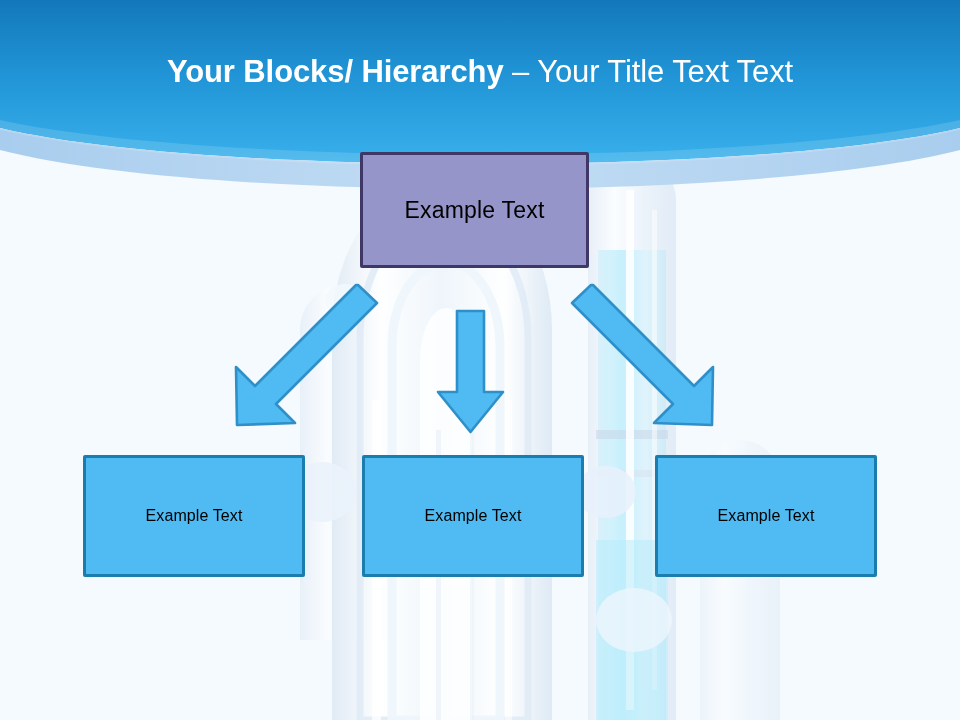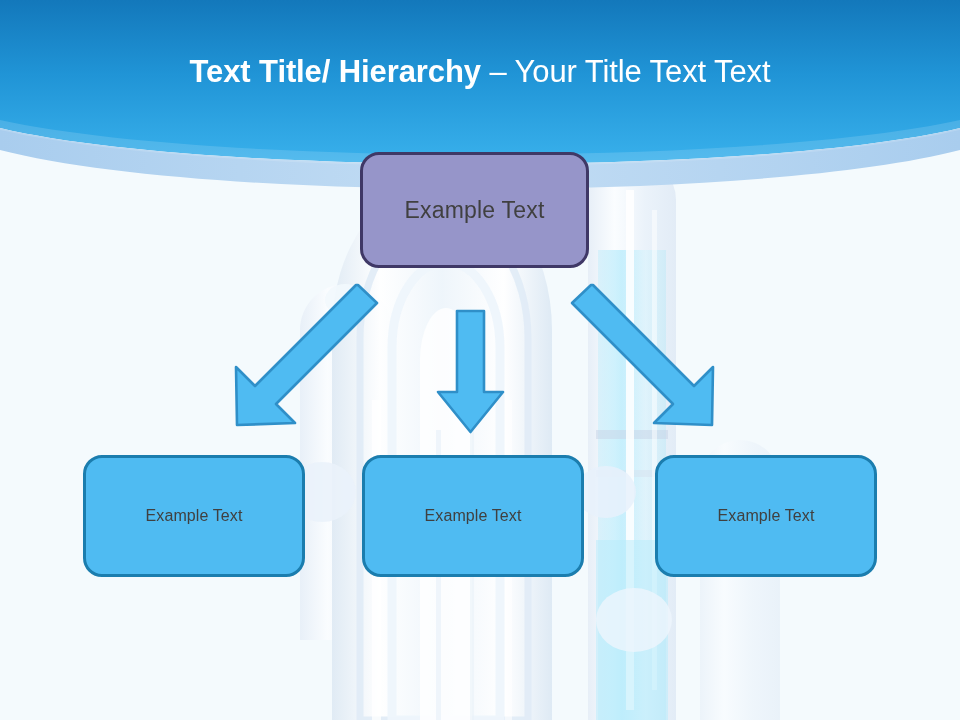--- a/index.html
+++ b/index.html
@@ -56,22 +56,22 @@
 
   
   .node {
     position: absolute;
     z-index: 5;
     box-sizing: border-box;
     display: flex;
     align-items: center;
     justify-content: center;
     text-align: center;
-    color: #404040;
-    border-radius: 19px;
+    color: #000000;
+    border-radius: 2px;
     overflow: hidden;
   }
   .node-top {
     left: 360px;
     top: 152px;
     width: 229px;
     height: 116px;
     background: #9695c9;
     border: 3px solid #3f3866;
     font-size: 23px;
@@ -178,21 +178,21 @@
     </defs>
 
     <path d="M0 0 L960 0 L960 128 C 760 176, 200 176, 0 128 Z" fill="url(#hdrGrad)"></path>
 
     <path d="M0 128 C 200 176, 760 176, 960 128 L960 150 C 760 202, 200 202, 0 150 Z" fill="url(#swooshGrad)"></path>
 
     <path d="M0 120 C 210 166, 750 166, 960 120 L960 130 C 750 178, 210 178, 0 130 Z" fill="#ffffff" opacity="0.14"></path>
   </svg>
 
   <div class="title">
-    <span class="t-bold">Text Title/ Hierarchy </span><span class="t-light">– </span><span class="t-light">Your Title Text Text</span>
+    <span class="t-bold">Your Blocks/ Hierarchy </span><span class="t-light">– </span><span class="t-light">Your Title Text Text</span>
   </div>
 
   <svg class="arrows" viewBox="0 0 960 720" preserveAspectRatio="none">
 
     <g>
       <path d="M358 285
                L377 303
                L276 404
                L295 423
                L237 425

